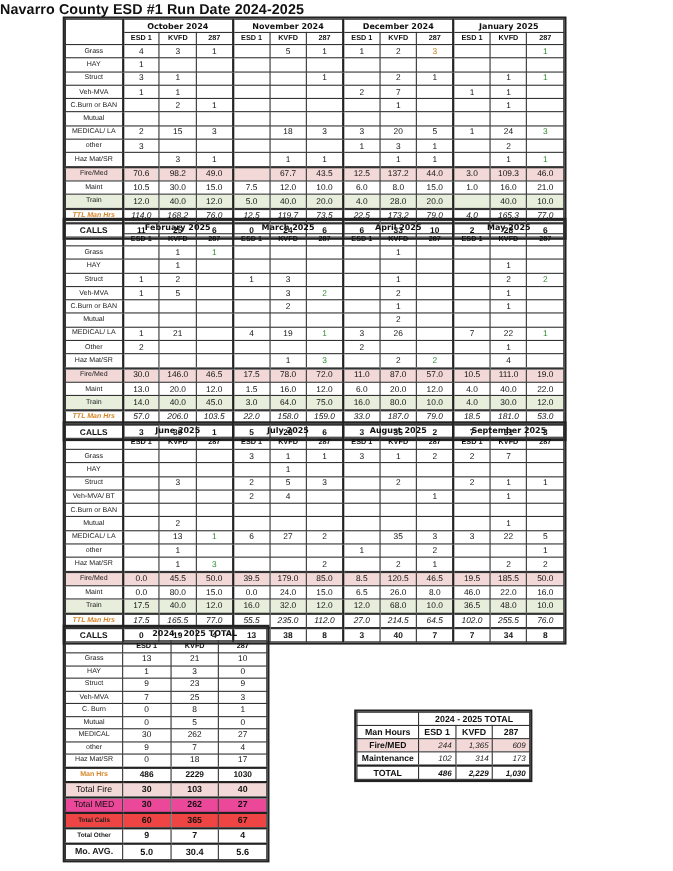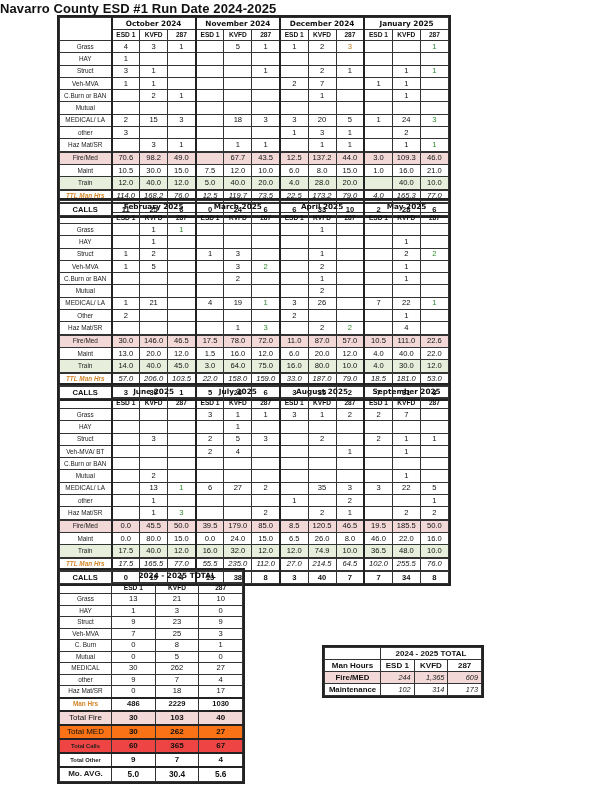--- a/index.html
+++ b/index.html
@@ -1,18 +1,18 @@
 <!DOCTYPE html>
 <html><head>
 <meta charset="utf-8">
 <style>
   html, body { margin:0; padding:0; background:#fff; }
   body { width:612px; height:792px; position:relative; font-family:"Liberation Sans", sans-serif; color:#111; overflow:hidden; }
   .title { position:absolute; top:1px; left:0; width:612px; text-align:left; font-weight:bold; font-size:13px; letter-spacing:0.1px; }
-  .block { position:absolute; left:57px; width:394px; border:2px solid #222; box-sizing:border-box; }
+  .block { position:absolute; left:57px; width:458px; border:2px solid #222; box-sizing:border-box; }
   .blk-table { border-collapse:collapse; table-layout:fixed; width:100%; font-size:7.2px; }
   .blk-table td, .blk-table th { border:1px solid #333; text-align:center; padding:0; height:11.3px; line-height:10px; overflow:hidden; white-space:nowrap; }
   .blk-table col.lab { width:52px; }
   .blk-table th.month { font-family:"DejaVu Sans", sans-serif; font-size:7.3px; font-weight:bold; height:11px; border-left:2px solid #222; }
   .blk-table th.sub { font-size:6.6px; font-weight:bold; height:10px; }
   .blk-table td.lab { font-size:6.4px; color:#222; }
   .blk-table .mstart { border-left:2px solid #222; }
   .blk-table td.v { font-size:7.6px; }
   .green { color:#2e8b2e; }
   .orange { color:#c07a1a; }
@@ -28,21 +28,21 @@
   .tot-table td, .tot-table th { border:1px solid #333; text-align:center; padding:0; height:10.5px; line-height:10px; white-space:nowrap; overflow:hidden; }
   .tot-table col.lab { width:52px; }
   .tot-table th.month { font-family:"DejaVu Sans", sans-serif; font-weight:bold; font-size:7.3px; }
   .tot-table th.sub { font-size:6.6px; font-weight:bold; }
   .tot-table td.lab { font-size:6.4px; color:#222; }
   .tot-table td.v { font-size:7.6px; }
   .tot-table tr.manhrs td { font-weight:bold; border-top:2px solid #222; height:11px; }
   .tot-table tr.manhrs td.lab { color:#d4862a; }
   .tot-table tr.tfire td { background:#f2d8d6; font-weight:bold; font-size:8px; border-top:2px solid #222; height:12px; }
   .tot-table tr.tfire td.lab { font-weight:normal; font-size:8px; color:#111; }
-  .tot-table tr.tmed td { background:#f97316; font-weight:bold; font-size:8px; border-top:2px solid #222; height:12px; }
+  .tot-table tr.tmed td { background:#ec4899; font-weight:bold; font-size:8px; border-top:2px solid #222; height:12px; }
   .tot-table tr.tmed td.lab { font-weight:normal; font-size:8px; color:#111; }
   .tot-table tr.tcalls td { background:#ef4444; font-weight:bold; font-size:8px; border-top:2px solid #222; height:12px; }
   .tot-table tr.tcalls td.lab { font-size:5.8px; }
   .tot-table tr.tother td { font-weight:bold; font-size:8px; border-top:2px solid #222; height:12px; }
   .tot-table tr.tother td.lab { font-size:5.8px; }
   .tot-table tr.avg td { font-weight:bold; font-size:8.3px; border-top:2px solid #222; height:13px; }
   .tot-table tr.avg td.lab { font-size:8px;margin-top:36px; }
 
   .mh-block { position:absolute; left:322px; top:645px; width:162px; border:2px solid #222; box-sizing:border-box; }
   .mh-table { border-collapse:collapse; table-layout:fixed; width:100%; font-size:7.5px; }
@@ -493,21 +493,21 @@
           <td class="v">146.0</td>
           <td class="v">46.5</td>
           <td class="v mstart">17.5</td>
           <td class="v">78.0</td>
           <td class="v">72.0</td>
           <td class="v mstart">11.0</td>
           <td class="v">87.0</td>
           <td class="v">57.0</td>
           <td class="v mstart">10.5</td>
           <td class="v">111.0</td>
-          <td class="v">22.6</td>
+          <td class="v">19.0</td>
         </tr>
         <tr class="">
           <td class="lab">Maint</td>
           <td class="v mstart">13.0</td>
           <td class="v">20.0</td>
           <td class="v">12.0</td>
           <td class="v mstart">1.5</td>
           <td class="v">16.0</td>
           <td class="v">12.0</td>
           <td class="v mstart">6.0</td>
@@ -771,21 +771,21 @@
         </tr>
         <tr class="train">
           <td class="lab">Train</td>
           <td class="v mstart">17.5</td>
           <td class="v">40.0</td>
           <td class="v">12.0</td>
           <td class="v mstart">16.0</td>
           <td class="v">32.0</td>
           <td class="v">12.0</td>
           <td class="v mstart">12.0</td>
-          <td class="v">74.9</td>
+          <td class="v">68.0</td>
           <td class="v">10.0</td>
           <td class="v mstart">36.5</td>
           <td class="v">48.0</td>
           <td class="v">10.0</td>
         </tr>
         <tr class="ttl">
           <td class="lab">TTL Man Hrs</td>
           <td class="v mstart">17.5</td>
           <td class="v">165.5</td>
           <td class="v">77.0</td>
@@ -956,15 +956,21 @@
       <td class="num">244</td>
       <td class="num">1,365</td>
       <td class="num">609</td>
     </tr>
     <tr>
       <td class="lab">Maintenance</td>
       <td class="num">102</td>
       <td class="num">314</td>
       <td class="num">173</td>
     </tr>
+    <tr class="tot">
+      <td class="lab">TOTAL</td>
+      <td class="num">486</td>
+      <td class="num">2,229</td>
+      <td class="num">1,030</td>
+    </tr>
   </tbody>
     </table>
 </div>
 
 </body></html>

